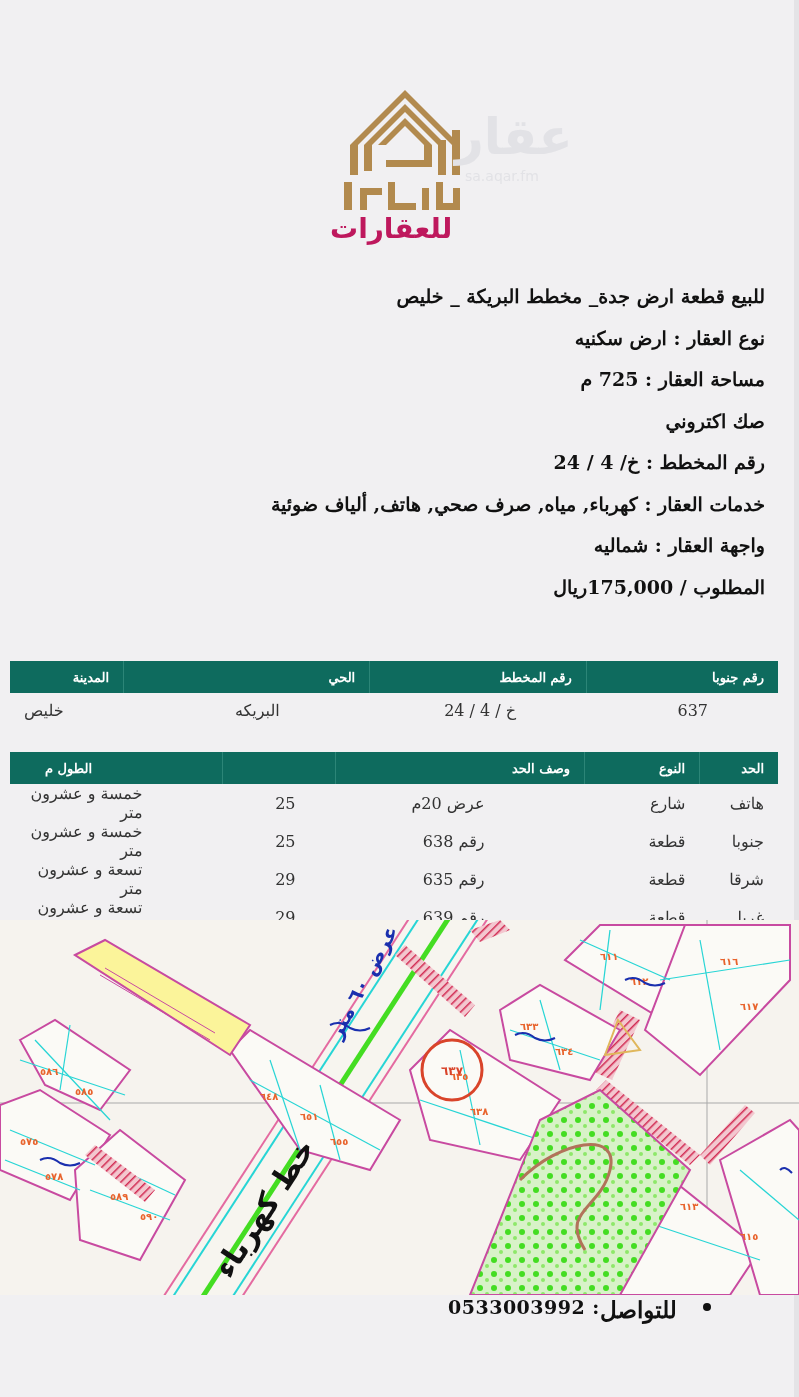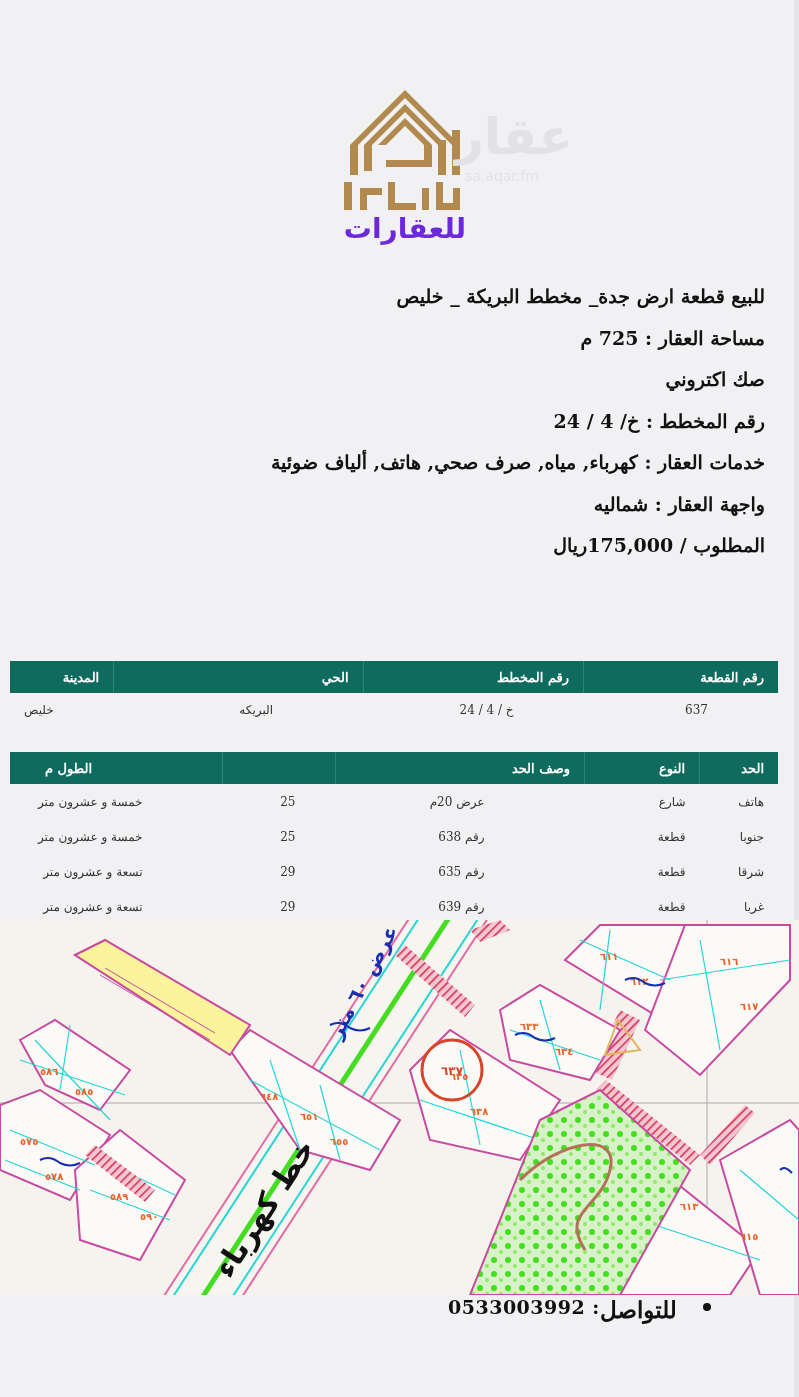--- a/index.html
+++ b/index.html
@@ -8,35 +8,35 @@
     background: #f1f0f2;
     font-family: "DejaVu Serif", "Liberation Serif", serif;
     position: relative;
     color: #111;
   }
   .right-edge { position: absolute; right: 0; top: 0; width: 5px; height: 1397px; background: #e4e3e6; }
 
   
   .logo { position: absolute; left: 330px; top: 70px; width: 150px; height: 185px; }
   .logo svg { width: 150px; height: 150px; display: block; }
-  .logo-sub { position: absolute; left: 0; top: 142px; width: 150px; text-align: center;
-    font-family: "DejaVu Sans", sans-serif; font-weight: bold; font-size: 28px; color: #6d28d9; letter-spacing: 2px; }
+  .logo-sub { position: absolute; left: 0; top: 142px; width: 150px; text-align: left;
+    font-family: "DejaVu Sans", sans-serif; font-weight: bold; font-size: 28px; color: #be185d; letter-spacing: 2px; }
   .watermark { position: absolute; left: 455px; top: 108px; color: #e2e2e6; font-family: "DejaVu Sans", sans-serif; font-size: 50px; font-weight: bold; }
   .watermark-sub { position: absolute; left: 465px; top: 168px; color: #e2e2e6; font-family: "DejaVu Sans", sans-serif; font-size: 14px; }
 
   
   .listing { position: absolute; right: 34px; top: 276px; width: 720px; direction: rtl; text-align: right; }
   .listing .line { font-size: 19px; font-weight: bold; line-height: 41.5px; white-space: nowrap; }
 
   
   .tbl { position: absolute; left: 10px; width: 768px; direction: rtl; border-collapse: collapse; font-family: "DejaVu Serif", serif; }
   .tbl th { background: #0e6b5e; color: #ffffff; font-weight: bold; font-size: 13px; height: 32px; padding: 0 14px;
     border-left: 1px solid #2c8577; text-align: right; }
   .tbl th:last-child { border-left: none; }
-  .tbl td { font-size: 12px; color: #333; height: 34px; padding: 0 14px; text-align: right; }
+  .tbl td { font-size: 16px; color: #333; height: 34px; padding: 0 14px; text-align: right; }
   .tbl1 { top: 661px; }
   .tbl2 { top: 752px; }
   .tbl2 td { height: 35px; }
 
   
   .map { position: absolute; left: 0; top: 920px; width: 799px; height: 375px; overflow: hidden; background: #f6f3ee; }
   .map svg { display: block; }
 
   
   .contact { position: absolute; top: 1297px; left: 0; width: 799px; height: 30px; direction: rtl; }
@@ -74,32 +74,33 @@
       <rect x="123" y="118" width="7" height="22"></rect>
     </g>
   </svg>
   <div class="logo-sub">للعقارات</div>
 </div>
 <div class="watermark">عقار</div>
 <div class="watermark-sub">sa.aqar.fm</div>
 
 <div class="listing">
   <div class="line">للبيع قطعة ارض جدة_ مخطط البريكة _ خليص</div>
+  <div class="line">نوع العقار : ارض سكنيه</div>
   <div class="line">مساحة العقار : 725 م</div>
   <div class="line">صك اكتروني</div>
   <div class="line">رقم المخطط : خ/ 4 / 24</div>
   <div class="line">خدمات العقار : كهرباء, مياه, صرف صحي, هاتف, ألياف ضوئية</div>
   <div class="line">واجهة العقار : شماليه</div>
   <div class="line">المطلوب / 175,000ريال</div>
 </div>
 
 <table class="tbl tbl1">
   <thead>
     <tr>
-      <th style="width:172px">رقم القطعة</th>
+      <th style="width:172px">رقم جنوبا</th>
       <th style="width:200px">رقم المخطط</th>
       <th style="width:228px">الحي</th>
       <th>المدينة</th>
     </tr>
   </thead>
   <tbody>
     <tr>
       <td style="padding-right:70px">637</td>
       <td style="padding-right:70px">خ / 4 / 24</td>
       <td style="padding-right:90px">البريكه</td>

